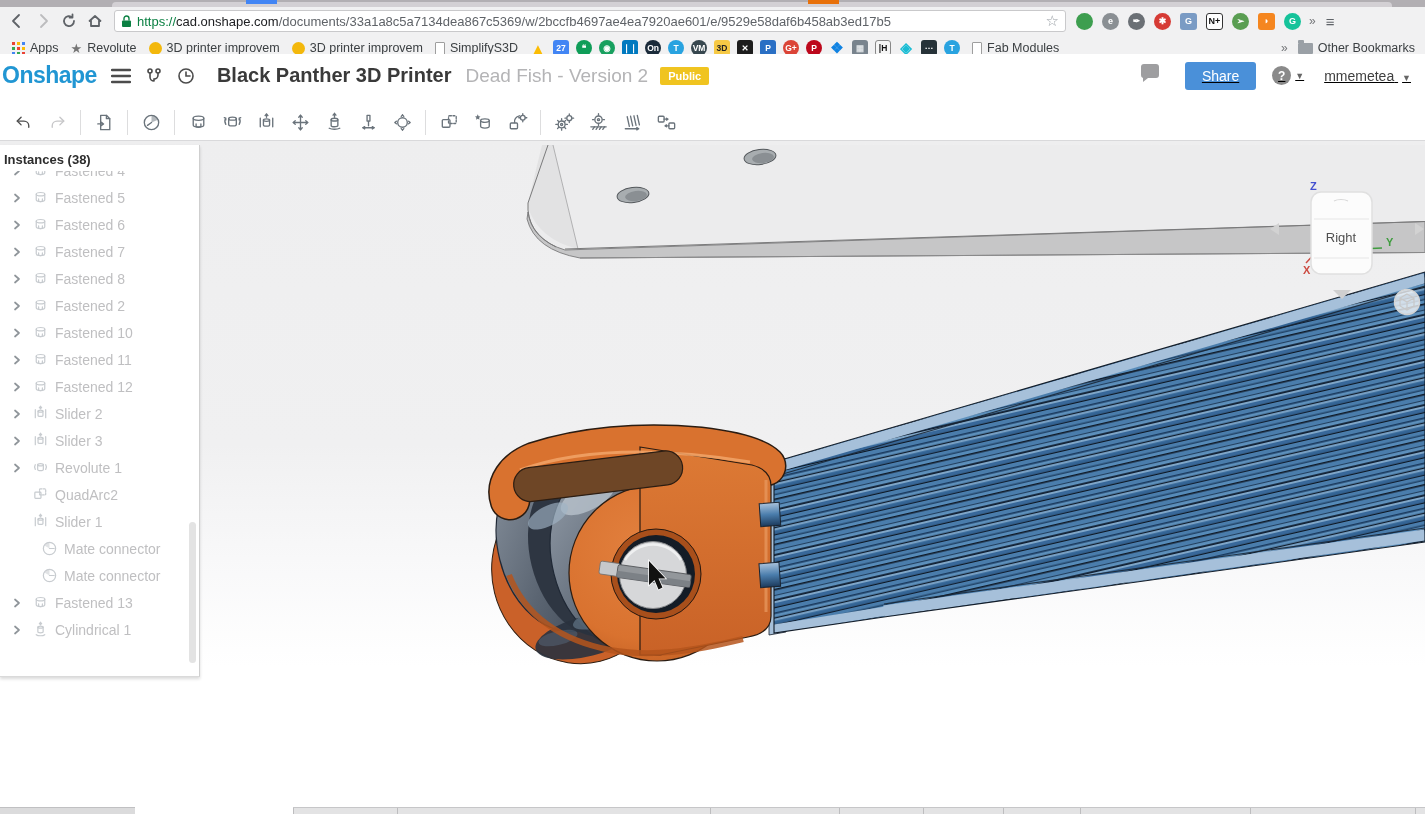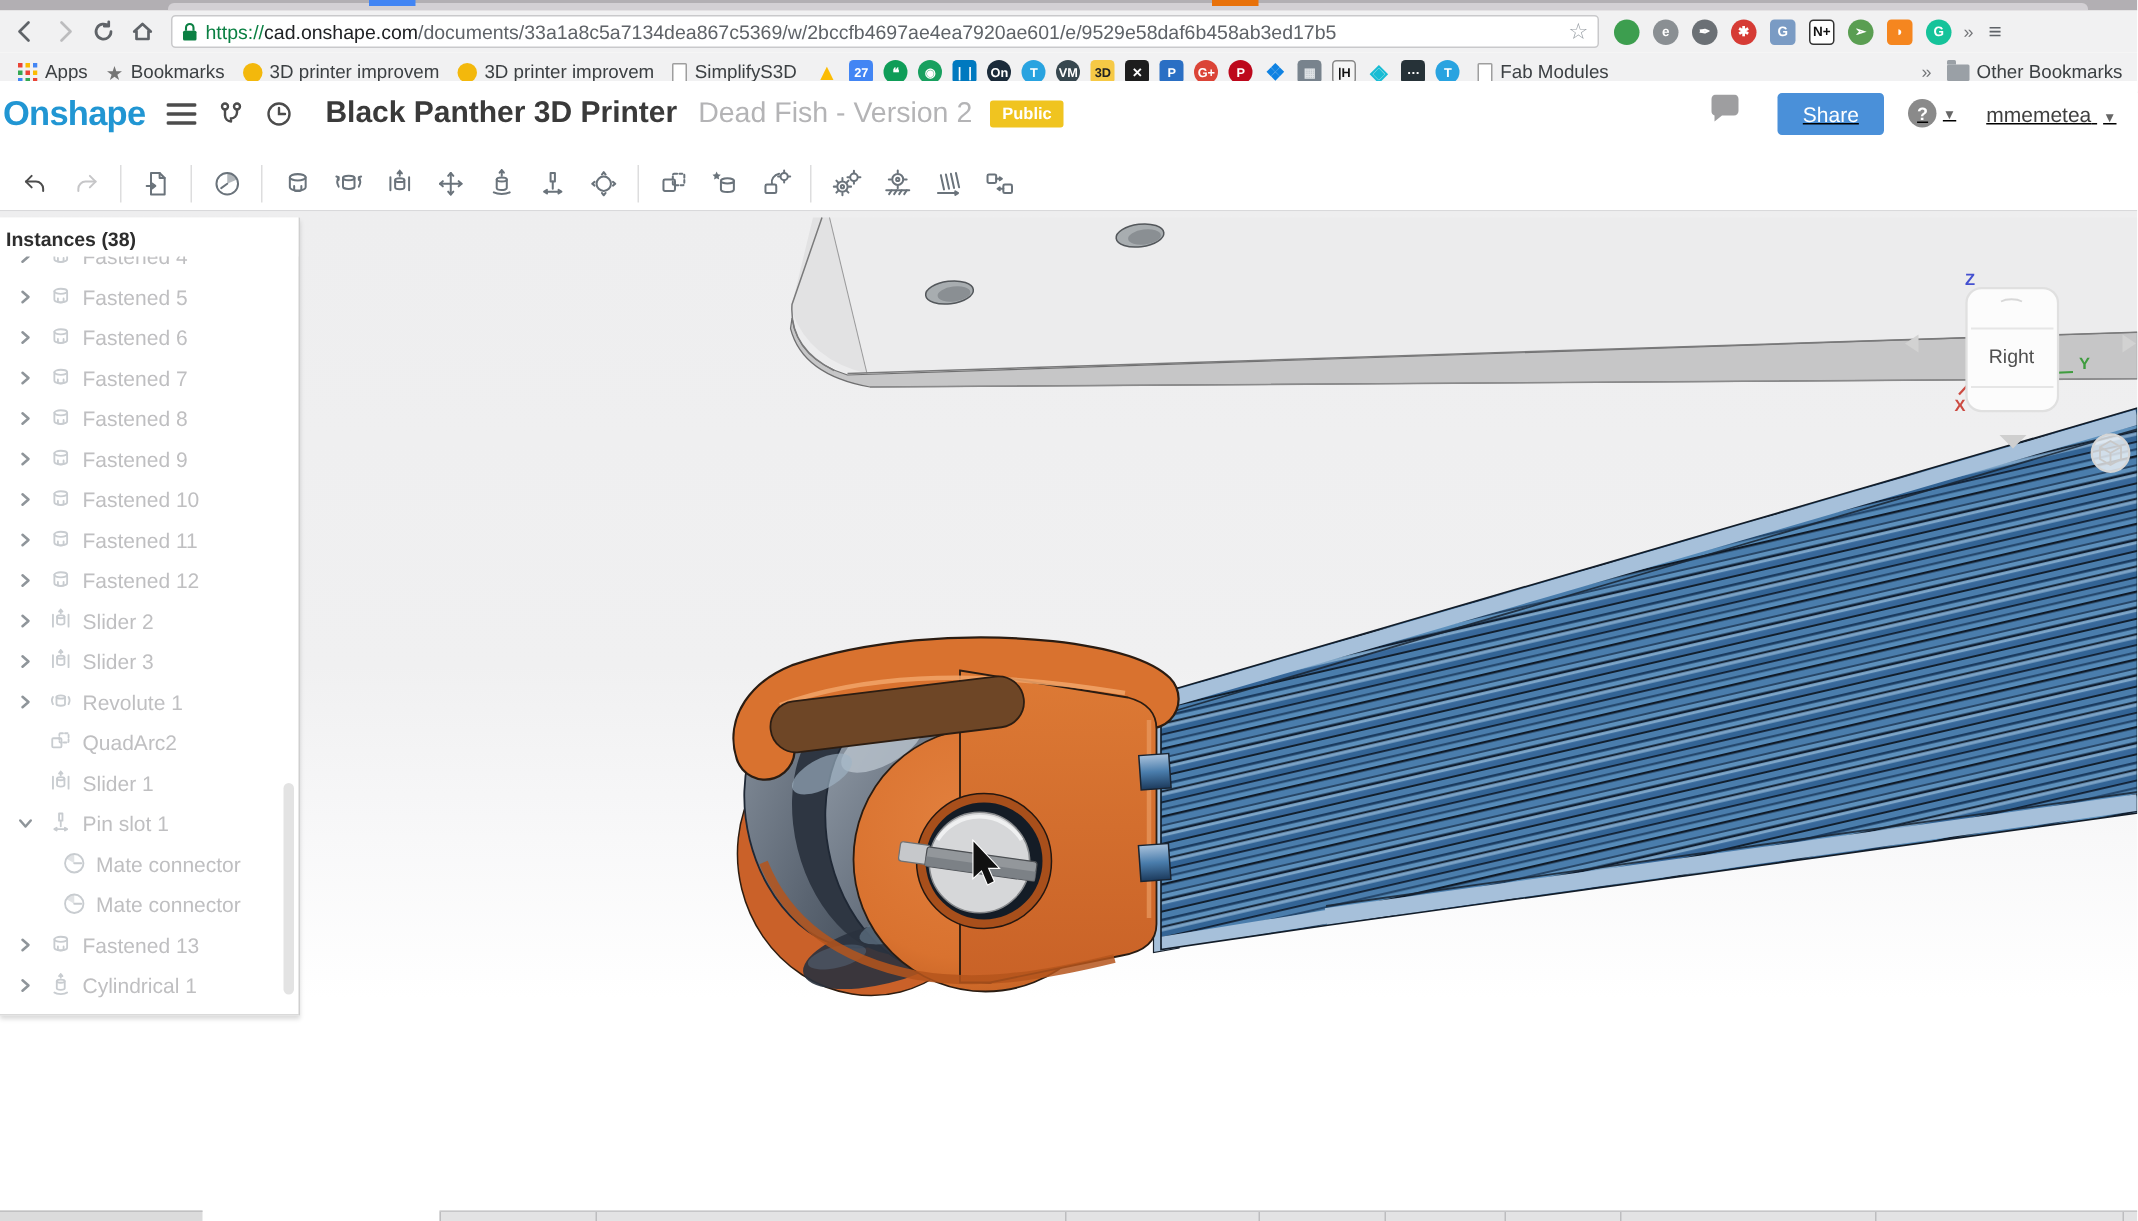--- a/index.html
+++ b/index.html
@@ -159,21 +159,21 @@
           <rect x="5" y="5" width="3" height="3" fill="#ea4335"></rect>
           <rect x="10" y="5" width="3" height="3" fill="#fbbc04"></rect>
           <rect x="0" y="10" width="3" height="3" fill="#4285f4"></rect>
           <rect x="5" y="10" width="3" height="3" fill="#34a853"></rect>
           <rect x="10" y="10" width="3" height="3" fill="#ea4335"></rect>
         </svg>
       <span class="lbl">Apps</span>
     </span>
     <span class="bm">
       <span class="star-gray">★</span>
-      <span class="lbl">Bookmarks</span>
+      <span class="lbl">Revolute</span>
     </span>
     <span class="bm">
       <span class="dotcircle"></span>
       <span class="lbl trunc">3D printer improvem</span>
     </span>
     <span class="bm">
       <span class="dotcircle"></span>
       <span class="lbl trunc">3D printer improvem</span>
     </span>
     <span class="bm">
@@ -638,21 +638,21 @@
                 <path d="M3 1.5 L7 5 L3 8.5"></path>
               </svg>
             </span>
             <span class="sb-ic">
               <svg viewBox="0 0 18 18" width="17" height="17">
                 <ellipse cx="9" cy="5.5" rx="4.5" ry="1.8"></ellipse>
                 <path d="M4.5 5.5 v6 a4.5 1.8 0 0 0 9 0 v-6"></path>
                 <path d="M7 10.5 v2 a2 0.9 0 0 0 4 0 v-2"></path>
               </svg>
             </span>
-            <span class="sb-lbl">Fastened 9</span>
+            <span class="sb-lbl">Fastened 2</span>
           </div>
           <div class="sb-row">
             <span class="sb-chev">
               <svg viewBox="0 0 10 10" width="10" height="10">
                 <path d="M3 1.5 L7 5 L3 8.5"></path>
               </svg>
             </span>
             <span class="sb-ic">
               <svg viewBox="0 0 18 18" width="17" height="17">
                 <ellipse cx="9" cy="5.5" rx="4.5" ry="1.8"></ellipse>
@@ -753,35 +753,20 @@
             <span class="sb-chev"></span>
             <span class="sb-ic">
               <svg viewBox="0 0 18 18" width="17" height="17">
                 <path d="M3.5 5 v8.5 M14.5 5 v8.5"></path>
                 <ellipse cx="9" cy="6.5" rx="2.6" ry="1.1"></ellipse>
                 <path d="M6.4 6.5 v4.5 a2.6 1.1 0 0 0 5.2 0 v-4.5"></path>
                 <path d="M9 1.5 v2.5 M9 1.5 l-1.2 1.4 M9 1.5 l1.2 1.4"></path>
               </svg>
             </span>
             <span class="sb-lbl">Slider 1</span>
-          </div>
-          <div class="sb-row">
-            <span class="sb-chev down">
-              <svg viewBox="0 0 10 10" width="10" height="10">
-                <path d="M3 1.5 L7 5 L3 8.5"></path>
-              </svg>
-            </span>
-            <span class="sb-ic">
-              <svg viewBox="0 0 18 18" width="17" height="17">
-                <path d="M7.8 2.5 h2.4 v5 h-2.4 z"></path>
-                <path d="M9 7.5 v4"></path>
-                <path d="M4.5 13.5 h9 M4.5 13.5 l1.6-1 M4.5 13.5 l1.6 1 M13.5 13.5 l-1.6-1 M13.5 13.5 l-1.6 1"></path>
-              </svg>
-            </span>
-            <span class="sb-lbl">Pin slot 1</span>
           </div>
           <div class="sb-row indent">
             <span class="sb-chev"></span>
             <span class="sb-ic">
               <svg viewBox="0 0 18 18" width="17" height="17">
                 <circle cx="9" cy="9" r="6.5"></circle>
                 <path d="M9 9 L9 2.5 A6.5 6.5 0 0 0 3.6 5.8 z" fill="currentColor" stroke="none" opacity="0.55"></path>
                 <path d="M9 9 h5"></path>
               </svg>
             </span>

